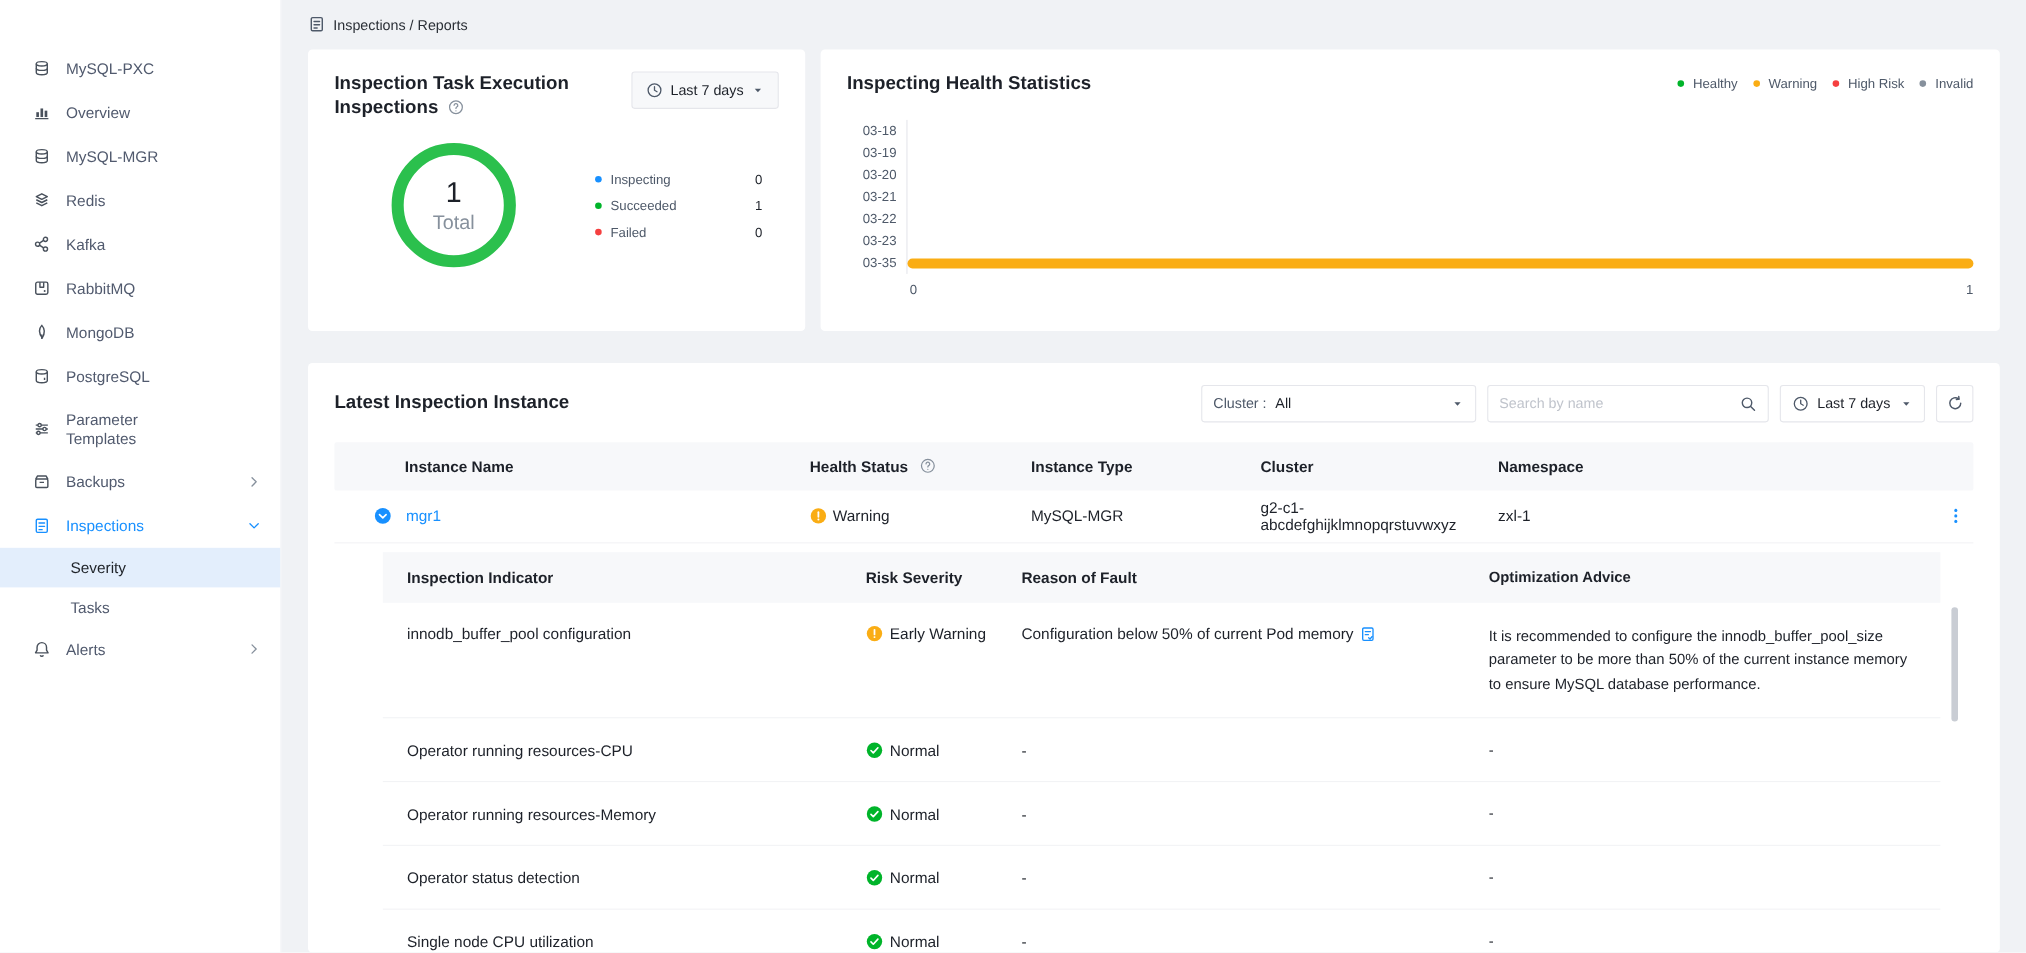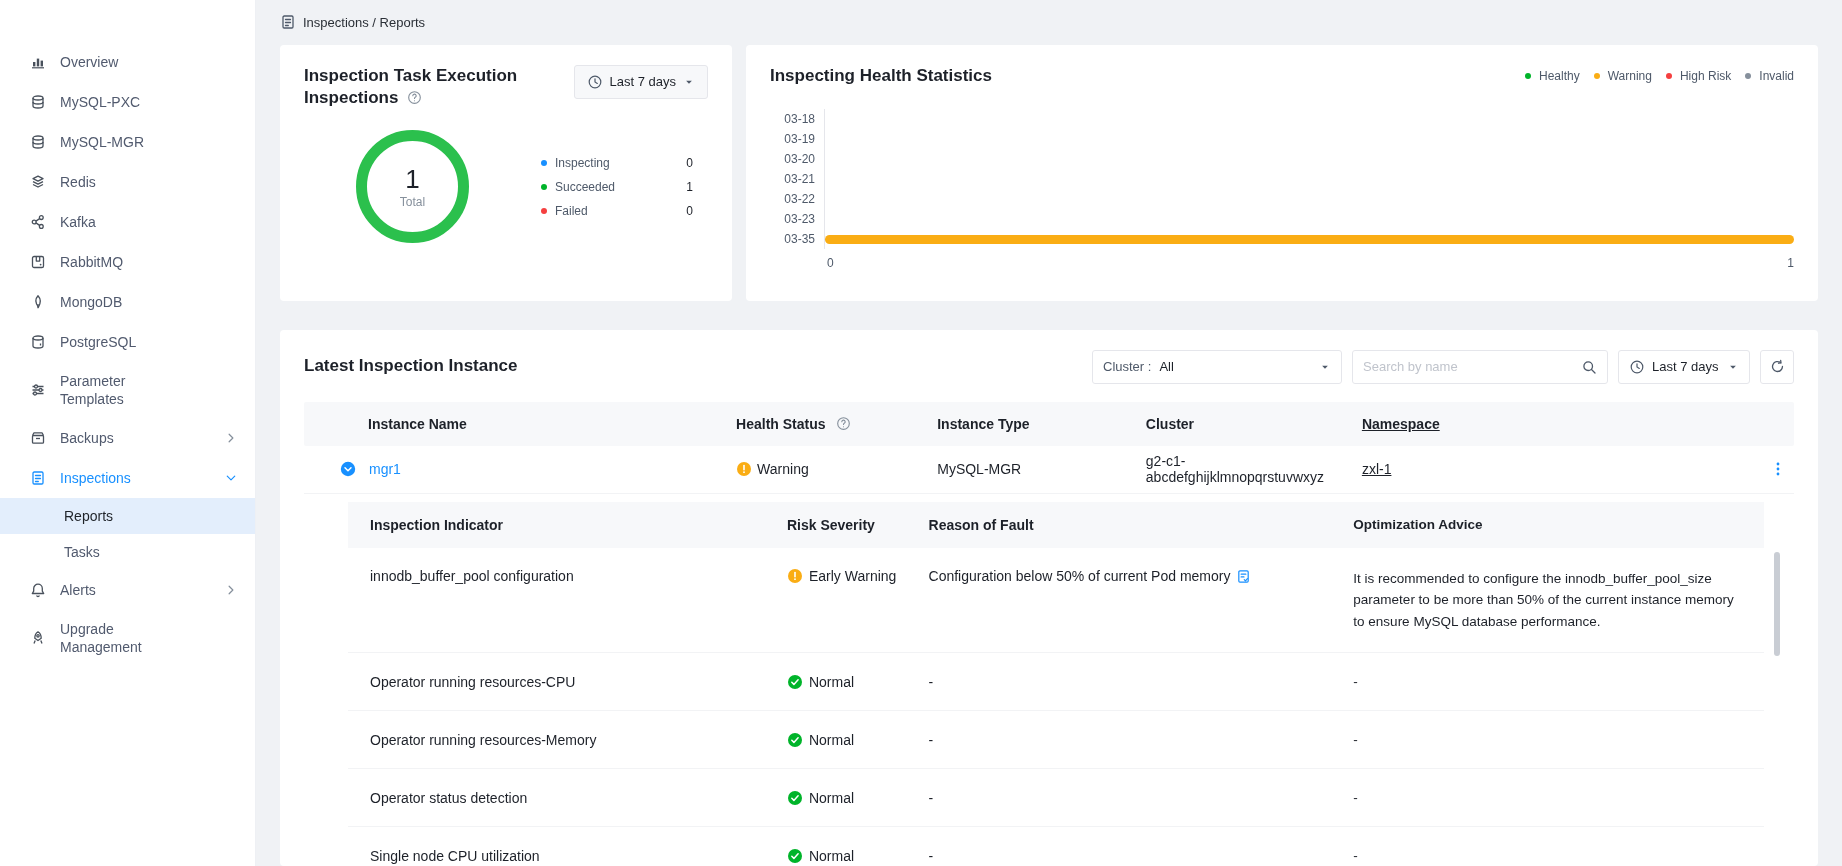--- a/index.html
+++ b/index.html
@@ -67,21 +67,21 @@
 
   .stats-header { display: flex; justify-content: space-between; align-items: flex-start; }
   .stats-body { display: flex; align-items: center; margin-top: 20px; }
   .donut {
     width: 113px; height: 113px; border-radius: 50%;
     border: 11px solid #2bc04d;
     display: flex; flex-direction: column; align-items: center; justify-content: center;
     margin-left: 52px;
   }
   .donut-value { font-size: 26px; font-weight: 500; color: #1d2129; line-height: 1.1; }
-  .donut-label { font-size: 12px; color: #86909c; margin-top: 2px; }
+  .donut-label { font-size: 18px; color: #86909c; margin-top: 2px; }
   .stats-legend { margin-left: 72px; width: 152px; }
   .legend-row { display: flex; align-items: center; height: 24px; font-size: 12px; color: #4e5969; }
   .dot { width: 6px; height: 6px; border-radius: 50%; margin-right: 8px; flex-shrink: 0; }
   .legend-val { margin-left: auto; color: #1d2129; }
 
   .health-header { display: flex; justify-content: space-between; align-items: center; }
   .chart-legend { display: flex; gap: 14px; font-size: 12px; color: #4e5969; }
   .chart-legend .legend-item { display: flex; align-items: center; }
   .hchart { margin-top: 22px; padding-left: 6px; }
   .hrow { display: flex; align-items: center; height: 20px; }
@@ -121,21 +121,21 @@
   .thead {
     display: flex; align-items: center; height: 44px;
     background: #f7f8fa; border-radius: 2px; font-weight: 600; color: #1d2129;
   }
   .trow { display: flex; align-items: center; height: 48px; border-bottom: 1px solid #f2f3f5; }
   .c-name { flex: 0 0 29%; display: flex; align-items: center; padding-left: 64px; }
   .trow .c-name { padding-left: 36px; }
   .c-health { flex: 0 0 13.5%; display: flex; align-items: center; gap: 5px; }
   .c-type { flex: 0 0 14%; }
   .c-cluster { flex: 0 0 14.5%; }
-  .c-ns { flex: 1; text-decoration: underline; }
+  .c-ns { flex: 1; }
   .c-menu { flex: 0 0 44px; display: flex; justify-content: flex-end; padding-right: 8px; }
   .expander { display: flex; margin-right: 13px; cursor: pointer; }
   .expander svg { width: 16px; height: 16px; }
   .link { color: #1890ff; cursor: pointer; }
   .status-icon { display: flex; }
   .status-icon svg { width: 16px; height: 16px; }
   .kebab { display: flex; cursor: pointer; }
   .kebab svg { width: 16px; height: 16px; }
 
   .detail-area { position: relative; margin: 8px 30px 0 44px; }
@@ -158,49 +158,49 @@
 </style>
 </head>
 <body>
 
 <div class="app">
 
   <aside class="sidebar">
 
     <div class="nav-item">
       <span class="icn">
+          <svg viewBox="0 0 16 16" fill="none" stroke="currentColor" stroke-width="1.3">
+            <ellipse cx="8" cy="4" rx="5" ry="2"></ellipse>
+            <path d="M3 4v8c0 1.1 2.24 2 5 2s5-.9 5-2V4"></path>
+            <path d="M3 8c0 1.1 2.24 2 5 2s5-.9 5-2"></path>
+          </svg>
+        </span>
+      <span class="nav-label">MySQL-PXC</span>
+    </div>
+
+    <div class="nav-item">
+      <span class="icn">
           <svg viewBox="0 0 16 16" fill="currentColor">
             <path d="M2 13.2h12v1.2H2z"></path>
             <rect x="3" y="8" width="2.4" height="4.4"></rect>
             <rect x="6.8" y="4.6" width="2.4" height="7.8"></rect>
             <rect x="10.6" y="6.6" width="2.4" height="5.8"></rect>
           </svg>
         </span>
       <span class="nav-label">Overview</span>
     </div>
 
     <div class="nav-item">
       <span class="icn">
           <svg viewBox="0 0 16 16" fill="none" stroke="currentColor" stroke-width="1.3">
             <ellipse cx="8" cy="4" rx="5" ry="2"></ellipse>
             <path d="M3 4v8c0 1.1 2.24 2 5 2s5-.9 5-2V4"></path>
             <path d="M3 8c0 1.1 2.24 2 5 2s5-.9 5-2"></path>
           </svg>
         </span>
-      <span class="nav-label">MySQL-PXC</span>
-    </div>
-
-    <div class="nav-item">
-      <span class="icn">
-          <svg viewBox="0 0 16 16" fill="none" stroke="currentColor" stroke-width="1.3">
-            <ellipse cx="8" cy="4" rx="5" ry="2"></ellipse>
-            <path d="M3 4v8c0 1.1 2.24 2 5 2s5-.9 5-2V4"></path>
-            <path d="M3 8c0 1.1 2.24 2 5 2s5-.9 5-2"></path>
-          </svg>
-        </span>
       <span class="nav-label">MySQL-MGR</span>
     </div>
 
     <div class="nav-item">
       <span class="icn">
           <svg viewBox="0 0 16 16" fill="none" stroke="currentColor" stroke-width="1.3" stroke-linejoin="round">
             <path d="M8 2.2 13 4.7 8 7.2 3 4.7z"></path>
             <path d="M3 7.6 8 10.1l5-2.5"></path>
             <path d="M3 10.5 8 13l5-2.5"></path>
           </svg>
@@ -289,21 +289,21 @@
         </span>
       <span class="nav-label">Inspections</span>
       <span class="chev">
           <svg viewBox="0 0 16 16" fill="none" stroke="currentColor" stroke-width="1.6" stroke-linecap="round" stroke-linejoin="round">
             <path d="M3 5.5 8 10.5 13 5.5"></path>
           </svg>
         </span>
     </div>
 
     <div class="nav-sub active">
-      <span class="nav-label">Reports</span>
+      <span class="nav-label">Severity</span>
     </div>
 
     <div class="nav-sub">
       <span class="nav-label">Tasks</span>
     </div>
 
     <div class="nav-item">
       <span class="icn">
           <svg viewBox="0 0 16 16" fill="none" stroke="currentColor" stroke-width="1.3" stroke-linejoin="round">
             <path d="M8 2.2a4.3 4.3 0 0 1 4.3 4.3v2.6l1.4 2.4H2.3l1.4-2.4V6.5A4.3 4.3 0 0 1 8 2.2z"></path>
@@ -311,30 +311,20 @@
           </svg>
         </span>
       <span class="nav-label">Alerts</span>
       <span class="chev">
           <svg viewBox="0 0 16 16" fill="none" stroke="currentColor" stroke-width="1.6" stroke-linecap="round" stroke-linejoin="round">
             <path d="M5.5 3 10.5 8 5.5 13"></path>
           </svg>
         </span>
     </div>
 
-    <div class="nav-item two-line">
-      <span class="icn">
-          <svg viewBox="0 0 16 16" fill="none" stroke="currentColor" stroke-width="1.3" stroke-linejoin="round">
-            <path d="M8 1.8c2.2 1.3 3.2 3.8 3.2 6.4L8 10.5 4.8 8.2c0-2.6 1-5.1 3.2-6.4z"></path>
-            <circle cx="8" cy="5.8" r="1.2"></circle>
-            <path d="M5.2 10.5 4 13.5M10.8 10.5 12 13.5"></path>
-          </svg>
-        </span>
-      <span class="nav-label">Upgrade Management</span>
-    </div>
 
   </aside>
 
   <main class="main">
 
     <div class="breadcrumb">
       <span class="icn16">
           <svg viewBox="0 0 16 16" fill="none" stroke="currentColor" stroke-width="1.3" stroke-linecap="round">
             <rect x="3" y="2" width="10" height="12" rx="1.2"></rect>
             <path d="M5.5 5.5h5M5.5 8.5h5M5.5 11.5h2.8"></path>

